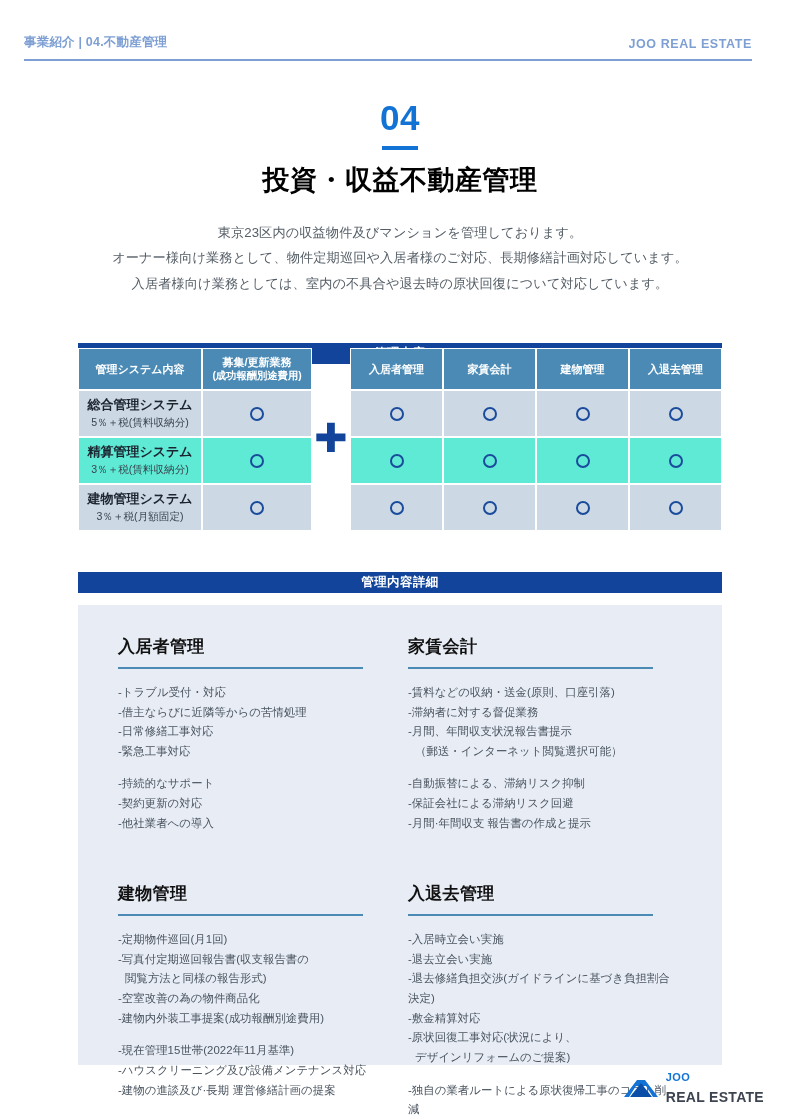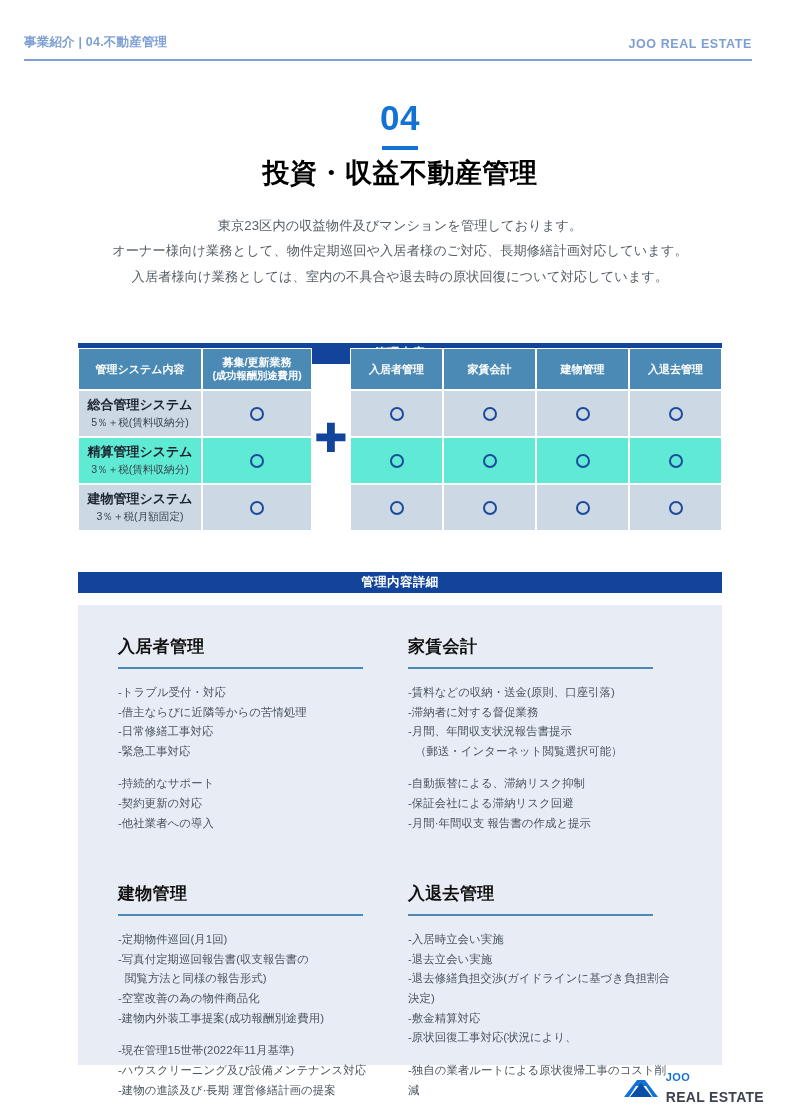--- a/index.html
+++ b/index.html
@@ -30,21 +30,21 @@
   .title-block { position: absolute; left: 0; top: 100px; width: 800px; text-align: center; }
   .number {
     font-size: 35px; font-weight: bold; color: #1273d4; letter-spacing: .5px;
     line-height: 1;
   }
   .number-rule {
     width: 36px; height: 3.5px; background: #1273d4;
     margin: 11px auto 0;
   }
   .main-title {
-    margin-top: 5px;
+    margin-top: 12px;
     font-size: 27px; font-weight: bold; color: #000; letter-spacing: .5px;
   }
   .desc { margin-top: 22px; }
   .desc p {
     font-size: 13.2px; color: #555e66; line-height: 1.95; letter-spacing: .1px;
   }
 
   
   .banner {
     position: absolute; left: 78px; width: 644px; height: 21px;
@@ -322,20 +322,21 @@
 
       <div class="dcol r2">
         <div class="dhead">入退去管理</div>
         <div class="dunderline"></div>
         <div class="dgroup">
           <p>-入居時立会い実施</p>
           <p>-退去立会い実施</p>
           <p>-退去修繕負担交渉(ガイドラインに基づき負担割合決定)</p>
           <p>-敷金精算対応</p>
           <p>-原状回復工事対応(状況により、</p>
+          <p class="cont">デザインリフォームのご提案)</p>
         </div>
         <div class="dgroup">
           <p>-独自の業者ルートによる原状復帰工事のコスト削減</p>
 
         </div>
       </div>
 
     </div>
   </div>
 

